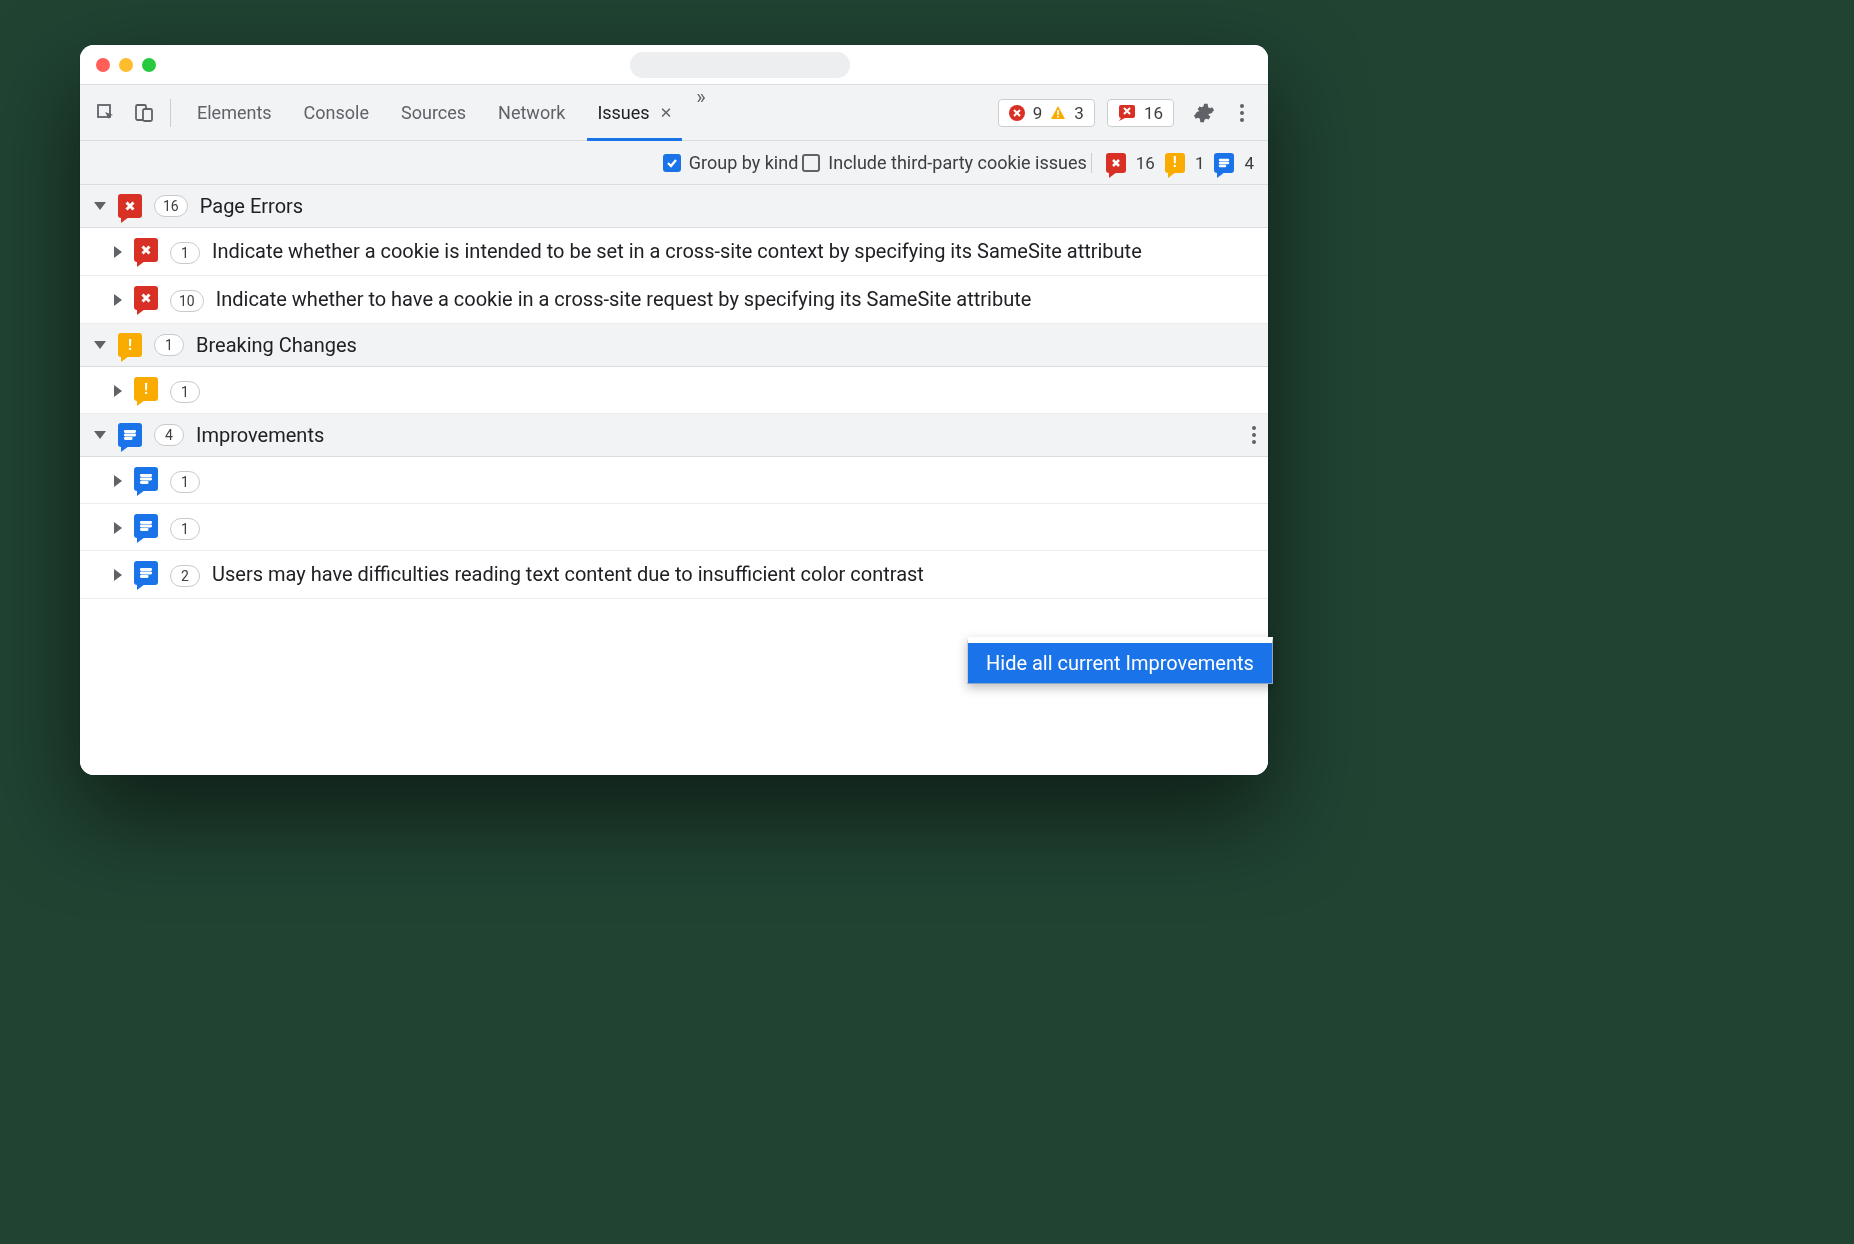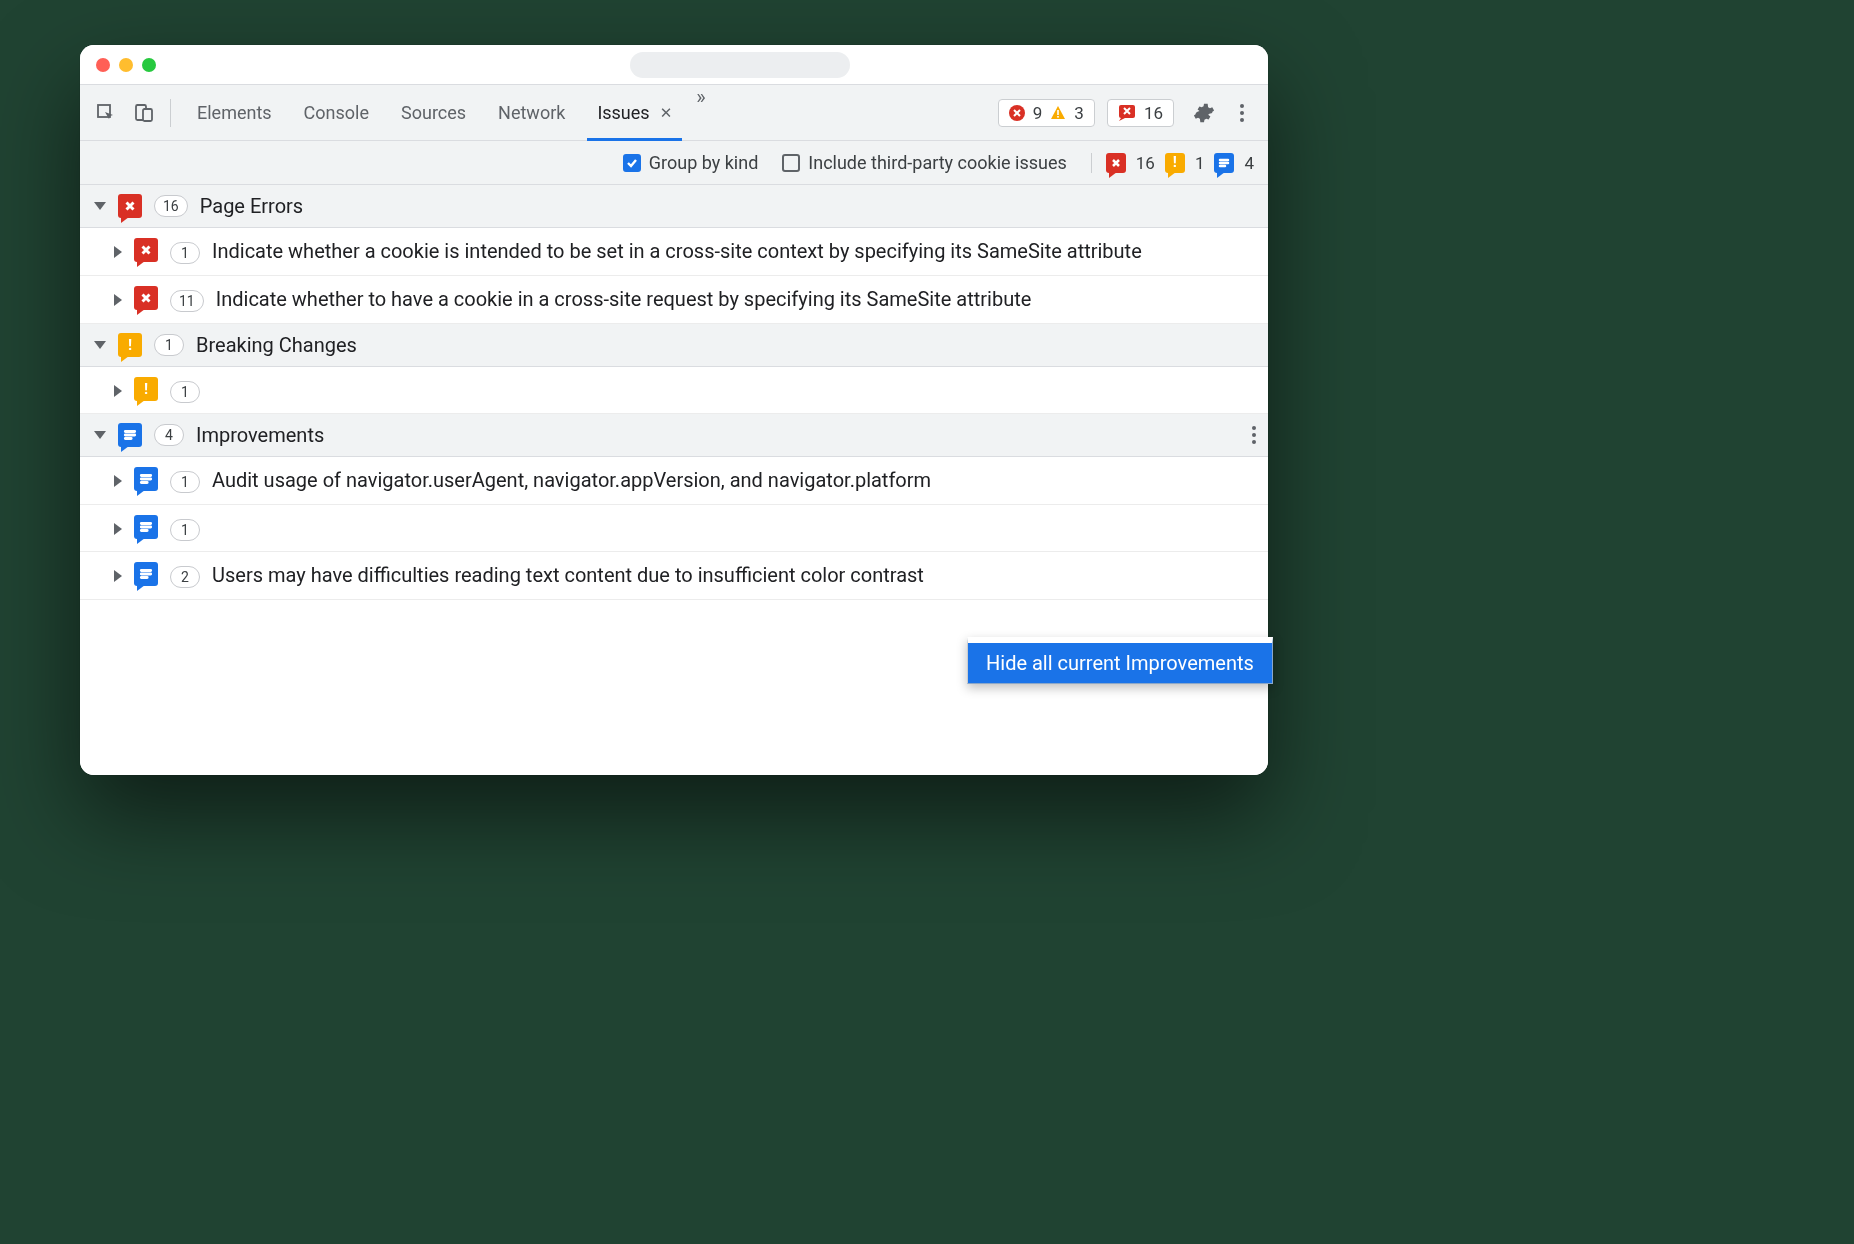--- a/index.html
+++ b/index.html
@@ -101,21 +101,21 @@
     background:#fff;
     font-size:17px;color:#3c4043;
   }
   .ico{display:inline-flex;align-items:center;justify-content:center;}
   .ico svg{display:block;}
   
   .toolbar2{
     height:44px;background:var(--panel-grey);
     border-bottom:1px solid var(--divider);
     display:flex;align-items:center;justify-content:flex-end;
-    padding:0 14px;gap:24px;font-size:18px;color:#3c4043;
+    padding:0 14px;gap:4px;font-size:18px;color:#3c4043;
   }
   .chk{display:flex;align-items:center;gap:8px;}
   .chkbox{width:18px;height:18px;border:2px solid #5f6368;border-radius:3px;display:inline-flex;align-items:center;justify-content:center;}
   .chkbox.checked{background:var(--blue);border-color:var(--blue);}
   .chkbox.checked svg{stroke:#fff;}
   .mini-counts{display:flex;align-items:center;gap:10px;padding-left:14px;border-left:1px solid var(--toolbar-border);}
   .mini-counts span.num{font-size:17px;color:#3c4043;}
   
   .list{flex:1;overflow:auto;background:#fff;}
   .group-header{
@@ -322,21 +322,21 @@
         <span class="count-pill">1</span>
         <span class="issue-text">Indicate whether a cookie is intended to be set in a cross-site context by specifying its SameSite attribute</span>
       </div>
       <div class="issue-row">
         <span class="tri right"></span>
         <span class="ksq err">
           <svg width="14" height="14" viewBox="0 0 12 12">
             <path d="M3 3l6 6M9 3l-6 6"></path>
           </svg>
         </span>
-        <span class="count-pill">11</span>
+        <span class="count-pill">10</span>
         <span class="issue-text">Indicate whether to have a cookie in a cross-site request by specifying its SameSite attribute</span>
       </div>
       <div class="group-header">
         <span class="tri"></span>
         <span class="ksq warn">
           <span class="glyph">!</span>
         </span>
         <span class="count-pill">1</span>
         <span>Breaking Changes</span>
       </div>
@@ -365,21 +365,20 @@
         </span>
       </div>
       <div class="issue-row">
         <span class="tri right"></span>
         <span class="ksq info">
           <svg width="14" height="14" viewBox="0 0 12 12">
             <path d="M2 3h8M2 6h8M2 9h5" stroke-linecap="round"></path>
           </svg>
         </span>
         <span class="count-pill">1</span>
-        <span class="issue-text">Audit usage of navigator.userAgent, navigator.appVersion, and navigator.platform</span>
       </div>
       <div class="issue-row">
         <span class="tri right"></span>
         <span class="ksq info">
           <svg width="14" height="14" viewBox="0 0 12 12">
             <path d="M2 3h8M2 6h8M2 9h5" stroke-linecap="round"></path>
           </svg>
         </span>
         <span class="count-pill">1</span>
       </div>

